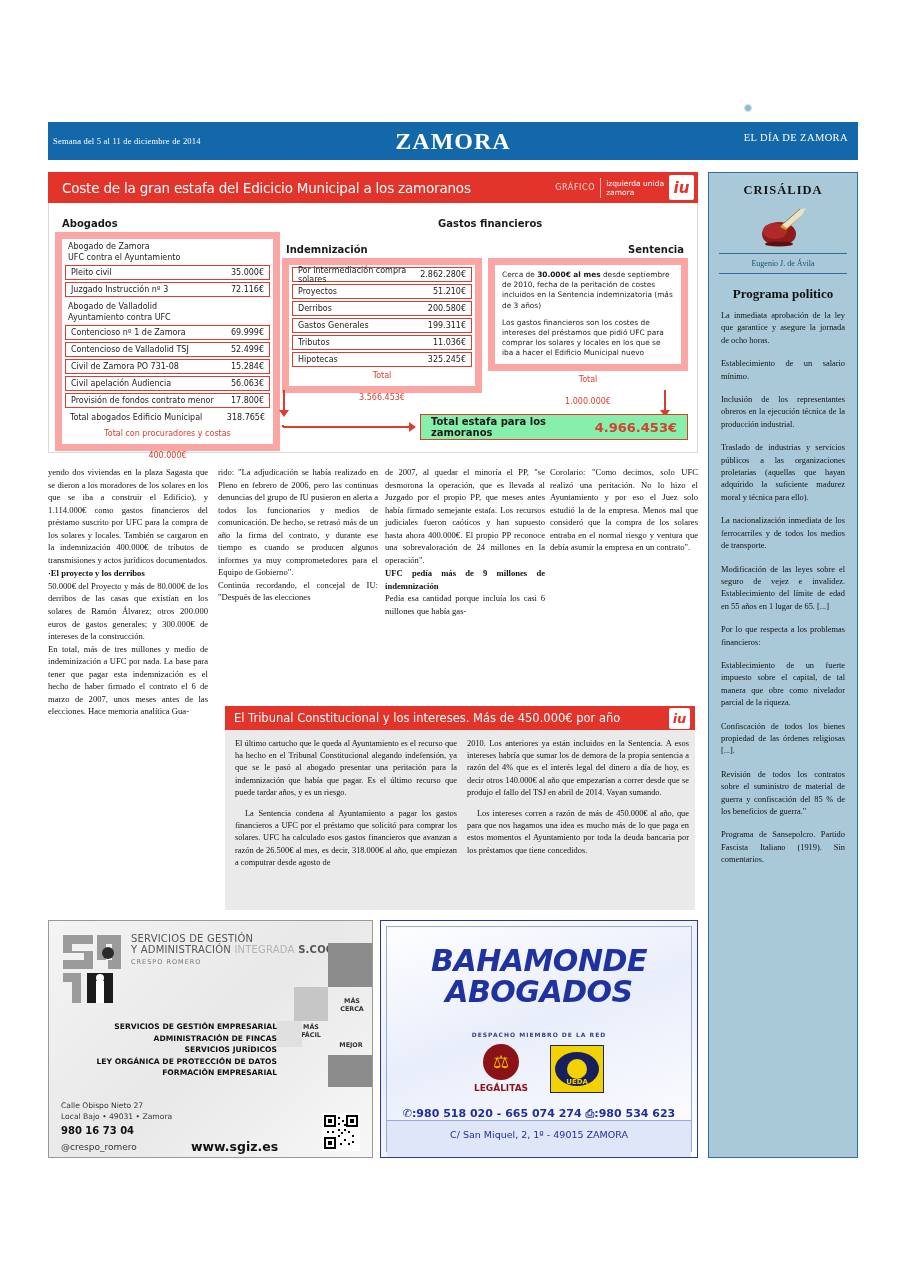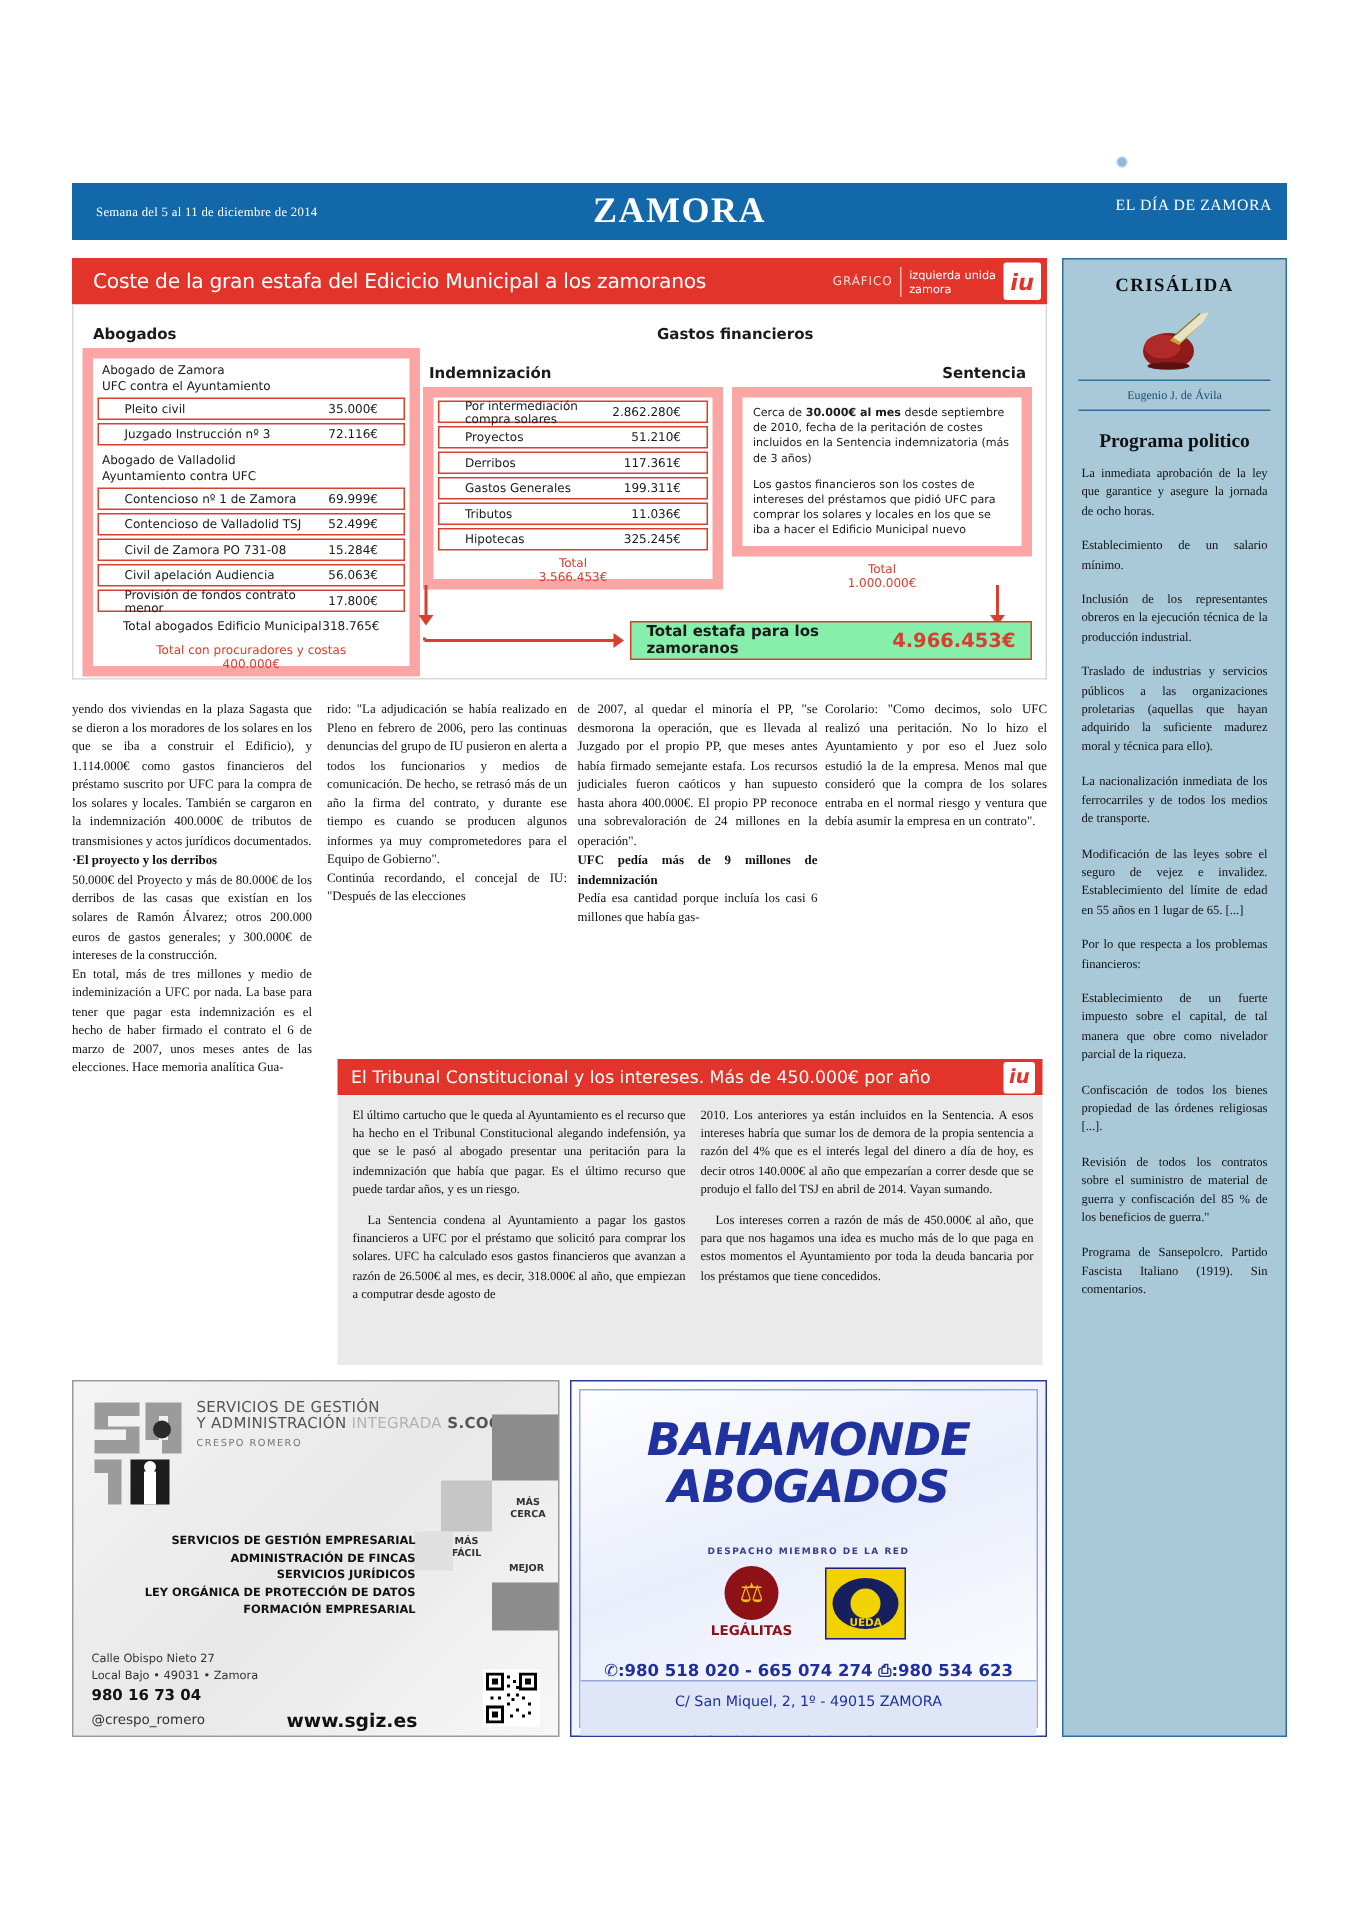--- a/index.html
+++ b/index.html
@@ -14,21 +14,21 @@
   .page { position:absolute; left:0; top:0; width:905px; height:1280px; }
 
   
   .masthead {
     position:absolute; left:48px; top:122px; width:810px; height:38px;
     background:#1268a8; color:#ffffff;
     display:flex; align-items:center;
   }
   .mast-date {
     font-family:"Liberation Serif", serif;
-    font-size:8.5px; letter-spacing:.2px; padding-left:16px; white-space:nowrap;
+    font-size:8.5px; letter-spacing:.2px; padding-left:5px; white-space:nowrap;
   }
   .mast-title {
     position:absolute; left:0; right:0; text-align:center;
     font-family:"Liberation Serif", serif; font-weight:bold;
     font-size:24px; letter-spacing:1px;
   }
   .mast-right {
     margin-left:auto; display:flex; gap:20px;
     padding-right:10px; font-size:10.5px; letter-spacing:.4px; white-space:nowrap;flex-direction:column;
   }
@@ -68,22 +68,22 @@
     position:absolute; font-family:"DejaVu Sans", sans-serif;
     font-weight:bold; font-size:10px; color:#1a1a1a;
   }
   .lbl-abogados { left:62px; top:218px; }
   .lbl-gastos  { left:438px; top:218px; }
 
   .tbl { position:absolute; font-family:"DejaVu Sans", sans-serif; }
   .tbl-box { border:7px solid #fca5a5; }
   .trow {
     display:flex; justify-content:space-between; align-items:center;
-    border:1px solid #d7402f; margin:2px 3px; padding:2px 17px;
-    font-size:8px; color:#1a1a1a; height:15px;
+    border:1px solid #d7402f; margin:2px 3px; padding:2px 5px;
+    font-size:8px; color:#1a1a1a; height:15px;gap:13px;
   }
   .trow.total { border:none; color:#d7402f; font-weight:normal;flex-direction:column; }
   .trow.subtotal { border:none; }
   .thead-sub { font-size:8px; color:#1a1a1a; padding:2px 6px 0 6px; line-height:11px; }
 
   
   .tbl-abogados { left:55px; top:232px; width:225px; }
   
   .tbl-indem { left:282px; top:244px; width:200px; }
   .tbl-sent  { left:488px; top:244px; width:200px; }
@@ -346,21 +346,21 @@
       <div class="trow">
         <span>Por intermediación compra solares</span>
         <span>2.862.280€</span>
       </div>
       <div class="trow">
         <span>Proyectos</span>
         <span>51.210€</span>
       </div>
       <div class="trow">
         <span>Derribos</span>
-        <span>117.361€</span>
+        <span>200.580€</span>
       </div>
       <div class="trow">
         <span>Gastos Generales</span>
         <span>199.311€</span>
       </div>
       <div class="trow">
         <span>Tributos</span>
         <span>11.036€</span>
       </div>
       <div class="trow">

